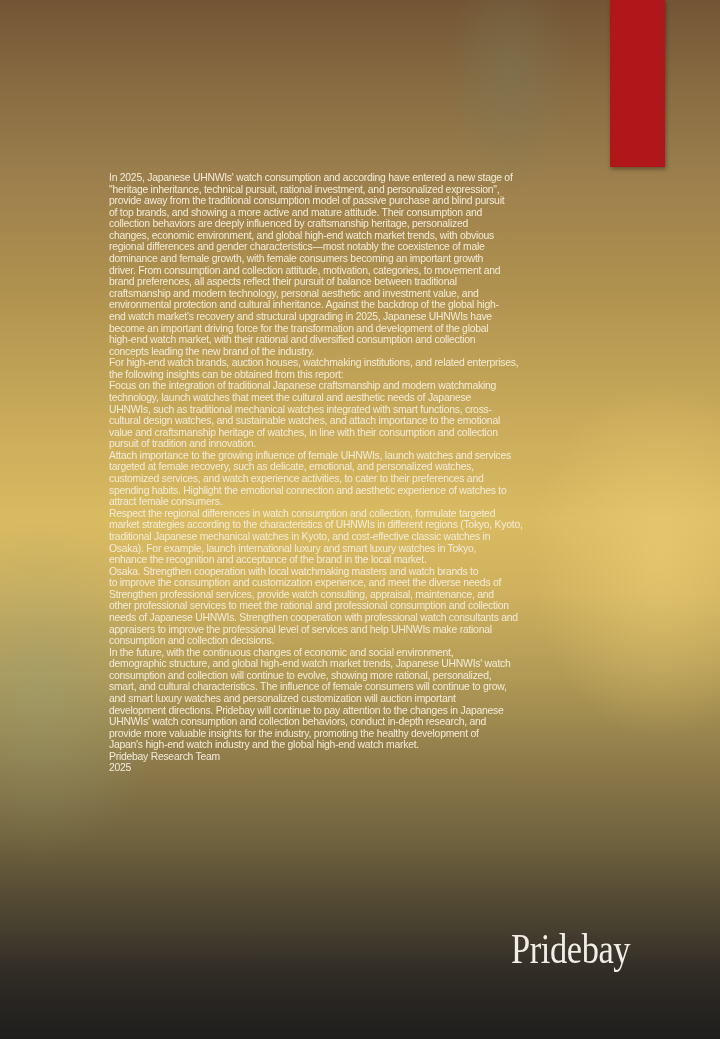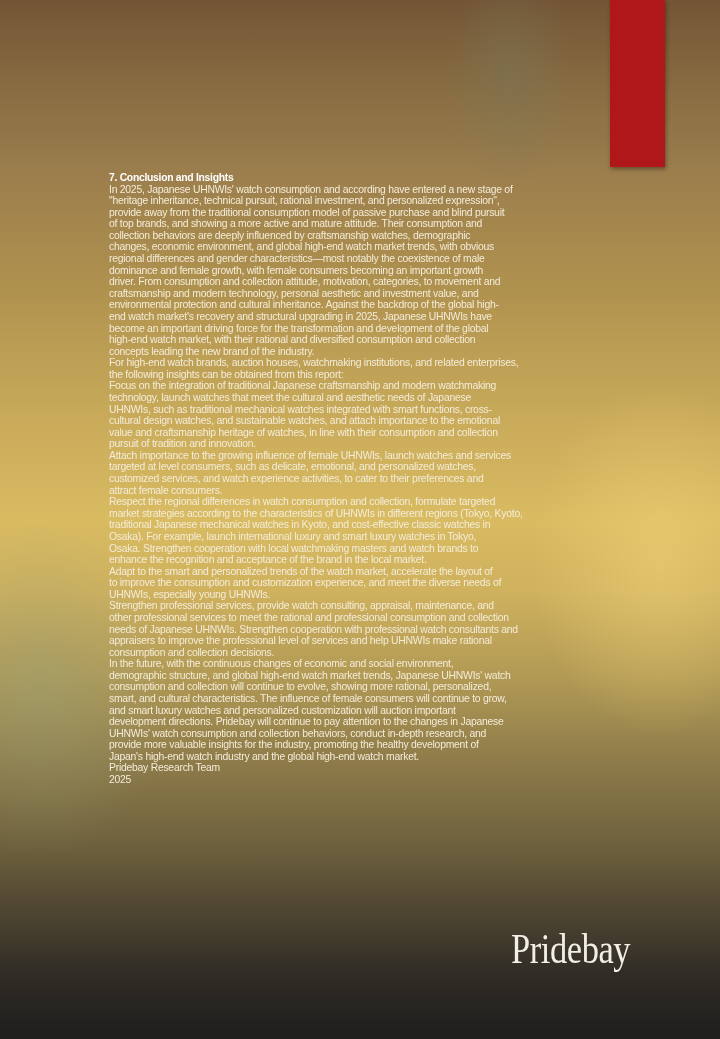--- a/index.html
+++ b/index.html
@@ -92,57 +92,56 @@
 </head>
 <body>
 
 <div class="glow-top"></div>
 <div class="glow-right"></div>
 <div class="glow-left"></div>
 
 <div class="red-tab"></div>
 
 <div class="content">
-  <span class="line title">7. Conclusion and Insights</span>
   <span class="line">In 2025, Japanese UHNWIs' watch consumption and according have entered a new stage of</span>
   <span class="line">"heritage inheritance, technical pursuit, rational investment, and personalized expression",</span>
   <span class="line">provide away from the traditional consumption model of passive purchase and blind pursuit</span>
   <span class="line">of top brands, and showing a more active and mature attitude. Their consumption and</span>
-  <span class="line">collection behaviors are deeply influenced by craftsmanship watches, demographic</span>
+  <span class="line">collection behaviors are deeply influenced by craftsmanship heritage, personalized</span>
   <span class="line">changes, economic environment, and global high-end watch market trends, with obvious</span>
   <span class="line">regional differences and gender characteristics—most notably the coexistence of male</span>
   <span class="line">dominance and female growth, with female consumers becoming an important growth</span>
   <span class="line">driver. From consumption and collection attitude, motivation, categories, to movement and</span>
+  <span class="line">brand preferences, all aspects reflect their pursuit of balance between traditional</span>
   <span class="line">craftsmanship and modern technology, personal aesthetic and investment value, and</span>
   <span class="line">environmental protection and cultural inheritance. Against the backdrop of the global high-</span>
   <span class="line">end watch market's recovery and structural upgrading in 2025, Japanese UHNWIs have</span>
   <span class="line">become an important driving force for the transformation and development of the global</span>
   <span class="line">high-end watch market, with their rational and diversified consumption and collection</span>
   <span class="line">concepts leading the new brand of the industry.</span>
   <span class="line">For high-end watch brands, auction houses, watchmaking institutions, and related enterprises,</span>
   <span class="line">the following insights can be obtained from this report:</span>
   <span class="line">Focus on the integration of traditional Japanese craftsmanship and modern watchmaking</span>
   <span class="line">technology, launch watches that meet the cultural and aesthetic needs of Japanese</span>
   <span class="line">UHNWIs, such as traditional mechanical watches integrated with smart functions, cross-</span>
   <span class="line">cultural design watches, and sustainable watches, and attach importance to the emotional</span>
   <span class="line">value and craftsmanship heritage of watches, in line with their consumption and collection</span>
   <span class="line">pursuit of tradition and innovation.</span>
   <span class="line">Attach importance to the growing influence of female UHNWIs, launch watches and services</span>
-  <span class="line">targeted at level consumers, such as delicate, emotional, and personalized watches,</span>
+  <span class="line">targeted at female recovery, such as delicate, emotional, and personalized watches,</span>
   <span class="line">customized services, and watch experience activities, to cater to their preferences and</span>
+  <span class="line">spending habits. Highlight the emotional connection and aesthetic experience of watches to</span>
   <span class="line">attract female consumers.</span>
   <span class="line">Respect the regional differences in watch consumption and collection, formulate targeted</span>
   <span class="line">market strategies according to the characteristics of UHNWIs in different regions (Tokyo, Kyoto,</span>
   <span class="line">traditional Japanese mechanical watches in Kyoto, and cost-effective classic watches in</span>
   <span class="line">Osaka). For example, launch international luxury and smart luxury watches in Tokyo,</span>
+  <span class="line">enhance the recognition and acceptance of the brand in the local market.</span>
   <span class="line">Osaka. Strengthen cooperation with local watchmaking masters and watch brands to</span>
-  <span class="line">enhance the recognition and acceptance of the brand in the local market.</span>
-  <span class="line">Adapt to the smart and personalized trends of the watch market, accelerate the layout of</span>
   <span class="line">to improve the consumption and customization experience, and meet the diverse needs of</span>
-  <span class="line">UHNWIs, especially young UHNWIs.</span>
   <span class="line">Strengthen professional services, provide watch consulting, appraisal, maintenance, and</span>
   <span class="line">other professional services to meet the rational and professional consumption and collection</span>
   <span class="line">needs of Japanese UHNWIs. Strengthen cooperation with professional watch consultants and</span>
   <span class="line">appraisers to improve the professional level of services and help UHNWIs make rational</span>
   <span class="line">consumption and collection decisions.</span>
   <span class="line">In the future, with the continuous changes of economic and social environment,</span>
   <span class="line">demographic structure, and global high-end watch market trends, Japanese UHNWIs' watch</span>
   <span class="line">consumption and collection will continue to evolve, showing more rational, personalized,</span>
   <span class="line">smart, and cultural characteristics. The influence of female consumers will continue to grow,</span>
   <span class="line">and smart luxury watches and personalized customization will auction important</span>

